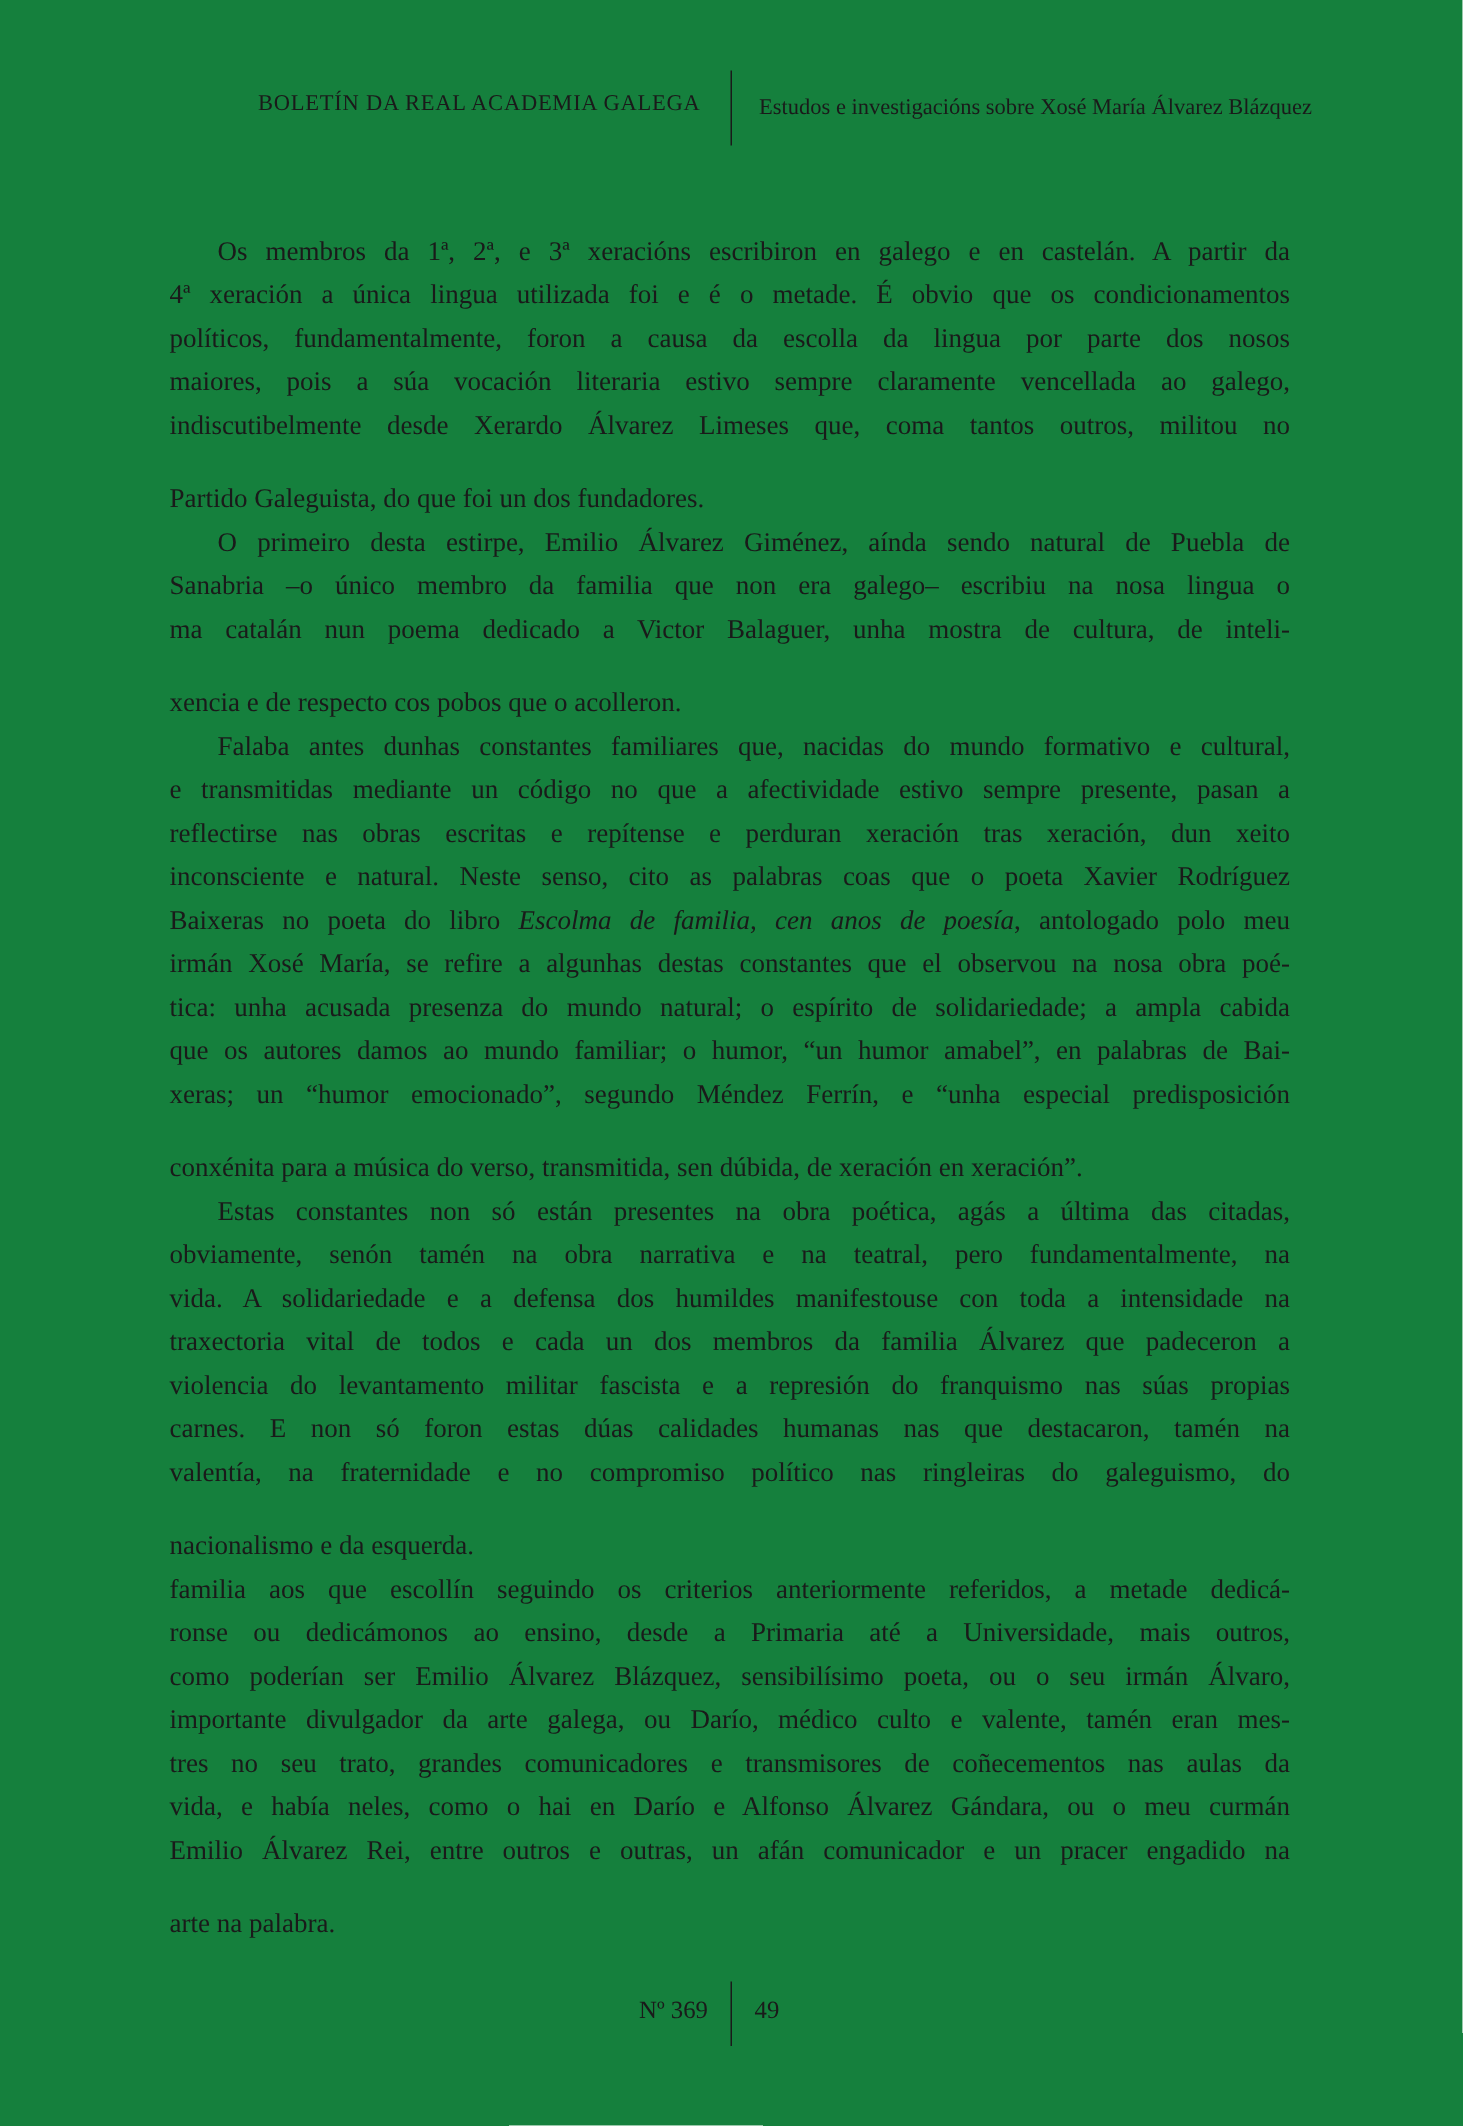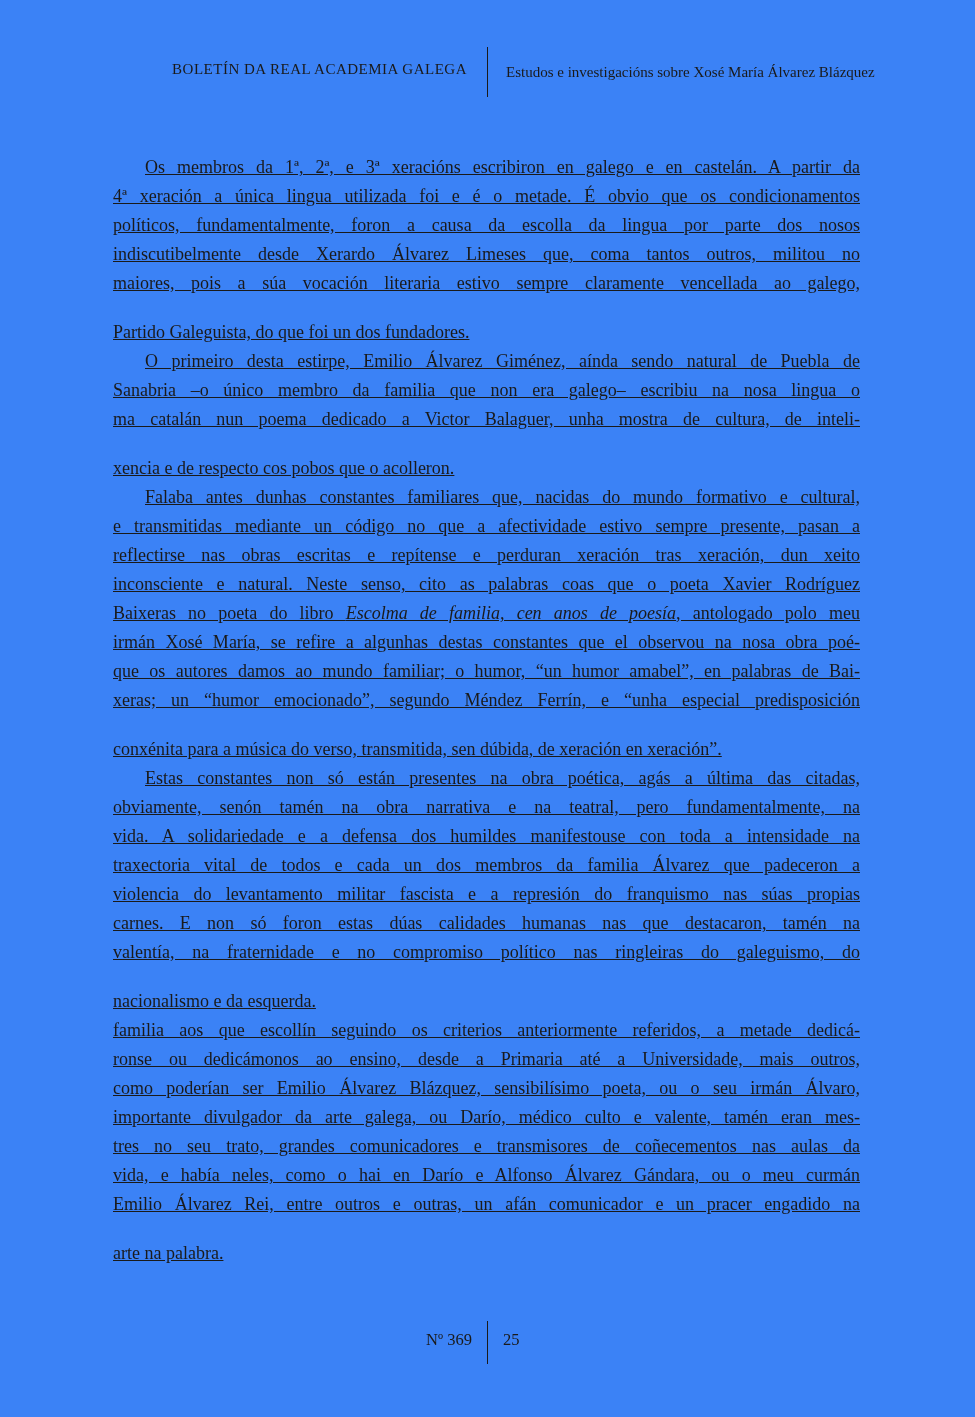--- a/index.html
+++ b/index.html
@@ -1,20 +1,20 @@
 <!DOCTYPE html>
 <html lang="gl"><head>
 <meta charset="utf-8">
 <style>
   html, body { margin: 0; padding: 0; background: #ffffff; }
   .page {
     position: relative;
     width: 975px;
     height: 1417px;
-    background: #3b82f6;
+    background: #15803d;
     color: #1a1a1a;
     font-family: "Liberation Serif", "DejaVu Serif", serif;
     overflow: hidden;
   }
   
   .header-left {
     position: absolute;
     left: 0; top: 61px;
     width: 467px;
     text-align: right;
@@ -34,21 +34,21 @@
     background: #1a1a1a;
   }
   .header-divider { left: 487px; top: 47px; height: 50px; }
   
   .body-text {
     position: absolute;
     left: 113px; top: 153px;
     width: 747px;
     font-size: 18px;
   }
-  .para { margin: 0; text-decoration: underline; }
+  .para { margin: 0; }
   .line {
     line-height: 29px;
     text-align: justify;
     text-align-last: justify;
   }
   .line.first { text-indent: 32px; }
   .line.lastline { text-align-last: left; margin-top: 20px; }
   .it { font-style: italic; }
   
   .footer-issue {
@@ -76,37 +76,38 @@
 
   <div class="v-divider header-divider"></div>
 
   <div class="header-right">Estudos e investigacións sobre Xosé María Álvarez Blázquez</div>
 
   <div class="body-text">
       <div class="para">
         <div class="line first"><span>Os membros da 1ª, 2ª, e 3ª xeracións escribiron en galego e en castelán. A partir da</span></div>
         <div class="line"><span>4ª xeración a única lingua utilizada foi e é o metade. É obvio que os condicionamentos</span></div>
         <div class="line"><span>políticos, fundamentalmente, foron a causa da escolla da lingua por parte dos nosos</span></div>
+        <div class="line"><span>maiores, pois a súa vocación literaria estivo sempre claramente vencellada ao galego,</span></div>
         <div class="line"><span>indiscutibelmente desde Xerardo Álvarez Limeses que, coma tantos outros, militou no</span></div>
-        <div class="line"><span>maiores, pois a súa vocación literaria estivo sempre claramente vencellada ao galego,</span></div>
         <div class="line lastline"><span>Partido Galeguista, do que foi un dos fundadores.</span></div>
       </div>
       <div class="para">
         <div class="line first"><span>O primeiro desta estirpe, Emilio Álvarez Giménez, aínda sendo natural de Puebla de</span></div>
         <div class="line"><span>Sanabria –o único membro da familia que non era galego– escribiu na nosa lingua o</span></div>
         <div class="line"><span>ma catalán nun poema dedicado a Victor Balaguer, unha mostra de cultura, de inteli-</span></div>
         <div class="line lastline"><span>xencia e de respecto cos pobos que o acolleron.</span></div>
       </div>
       <div class="para">
         <div class="line first"><span>Falaba antes dunhas constantes familiares que, nacidas do mundo formativo e cultural,</span></div>
         <div class="line"><span>e transmitidas mediante un código no que a afectividade estivo sempre presente, pasan a</span></div>
         <div class="line"><span>reflectirse nas obras escritas e repítense e perduran xeración tras xeración, dun xeito</span></div>
         <div class="line"><span>inconsciente e natural. Neste senso, cito as palabras coas que o poeta Xavier Rodríguez</span></div>
         <div class="line"><span>Baixeras no poeta do libro </span><span class="it">Escolma de familia, cen anos de poesía</span><span>, antologado polo meu</span></div>
         <div class="line"><span>irmán Xosé María, se refire a algunhas destas constantes que el observou na nosa obra poé-</span></div>
+        <div class="line"><span>tica: unha acusada presenza do mundo natural; o espírito de solidariedade; a ampla cabida</span></div>
         <div class="line"><span>que os autores damos ao mundo familiar; o humor, “un humor amabel”, en palabras de Bai-</span></div>
         <div class="line"><span>xeras; un “humor emocionado”, segundo Méndez Ferrín, e “unha especial predisposición</span></div>
         <div class="line lastline"><span>conxénita para a música do verso, transmitida, sen dúbida, de xeración en xeración”.</span></div>
       </div>
       <div class="para">
         <div class="line first"><span>Estas constantes non só están presentes na obra poética, agás a última das citadas,</span></div>
         <div class="line"><span>obviamente, senón tamén na obra narrativa e na teatral, pero fundamentalmente, na</span></div>
         <div class="line"><span>vida. A solidariedade e a defensa dos humildes manifestouse con toda a intensidade na</span></div>
         <div class="line"><span>traxectoria vital de todos e cada un dos membros da familia Álvarez que padeceron a</span></div>
         <div class="line"><span>violencia do levantamento militar fascista e a represión do franquismo nas súas propias</span></div>
@@ -123,15 +124,15 @@
         <div class="line"><span>vida, e había neles, como o hai en Darío e Alfonso Álvarez Gándara, ou o meu curmán</span></div>
         <div class="line"><span>Emilio Álvarez Rei, entre outros e outras, un afán comunicador e un pracer engadido na</span></div>
         <div class="line lastline"><span>arte na palabra.</span></div>
       </div>
     </div>
 
   <div class="footer-issue">Nº 369</div>
 
   <div class="v-divider footer-divider"></div>
 
-  <div class="footer-page">25</div>
+  <div class="footer-page">49</div>
 
 </div>
 
 </body></html>

